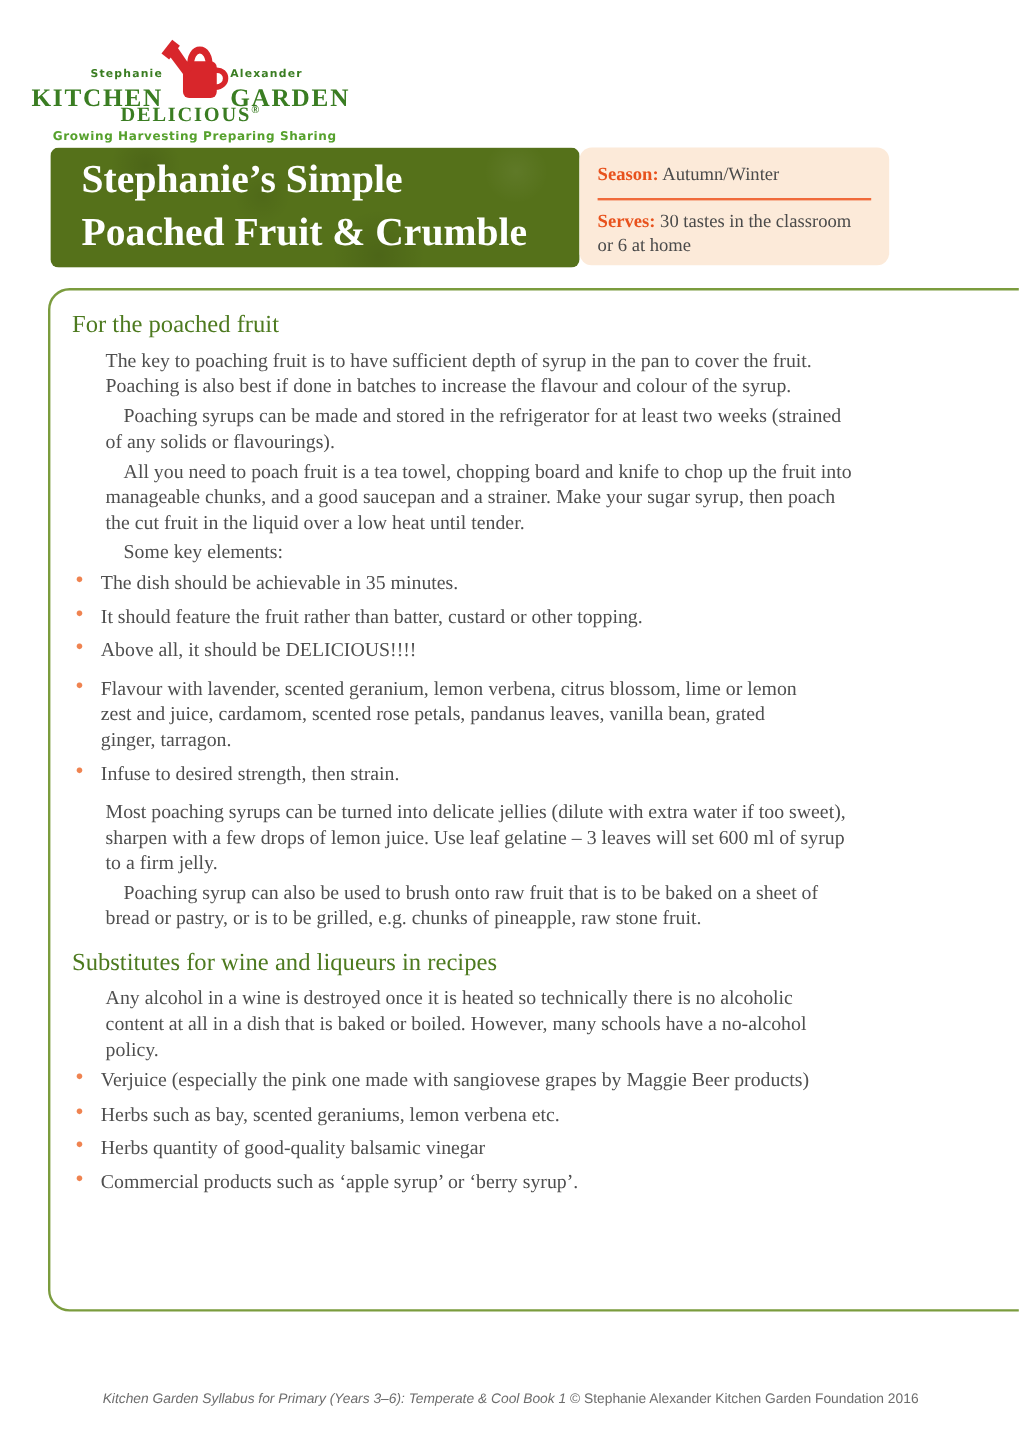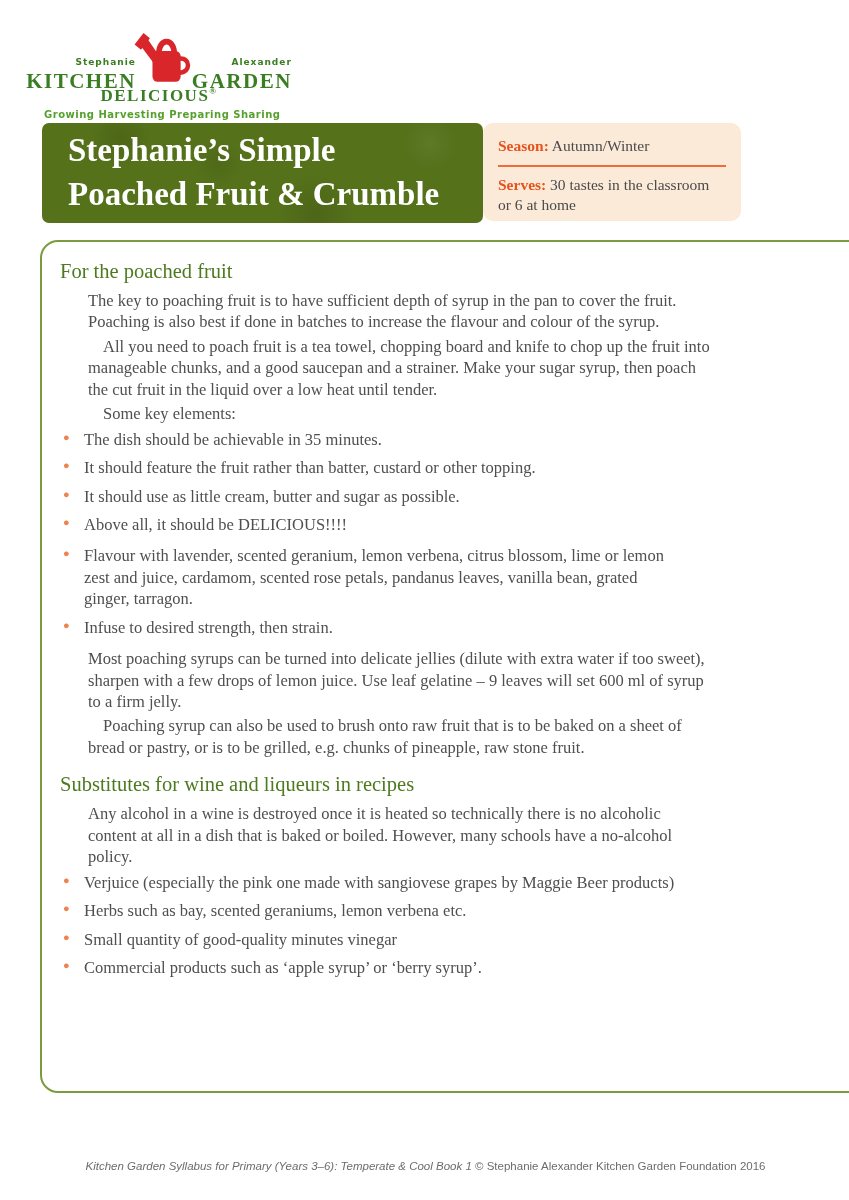--- a/index.html
+++ b/index.html
@@ -10,21 +10,21 @@
     color: #4f4f4f;
     position: relative;
     overflow: hidden;
   }
 
   
   .logo { position: absolute; top: 22px; left: 44px; width: 230px; text-align: center; }
   .logo-row { display: flex; align-items: flex-end; justify-content: center; }
   .logo-col { display: flex; flex-direction: column; }
   .logo-col.left  { align-items: flex-end; }
-  .logo-col.right { align-items: flex-end; }
+  .logo-col.right { align-items: flex-start; }
   .logo-script {
     font-family: "DejaVu Sans", sans-serif;
     font-size: 9px; font-weight: bold; letter-spacing: 1px;
     color: #3a7d22; margin-bottom: 2px;
   }
   .logo-caps {
     font-family: "Liberation Serif", serif;
     font-size: 21px; font-weight: bold; letter-spacing: 1.5px;
     color: #3a7d22;
   }
@@ -162,46 +162,46 @@
       <span class="info-value">30 tastes in the classroom or 6 at home</span>
     </div>
   </aside>
 </div>
 
 <main class="content-box">
 
   <section>
     <h2 class="first">For the poached fruit</h2>
     <p>The key to poaching fruit is to have sufficient depth of syrup in the pan to cover the fruit. Poaching is also best if done in batches to increase the flavour and colour of the syrup.</p>
+    <p class="indent">Poaching syrups can be made and stored in the refrigerator for at least two weeks (strained of any solids or flavourings).</p>
     <p class="indent">All you need to poach fruit is a tea towel, chopping board and knife to chop up the fruit into manageable chunks, and a good saucepan and a strainer. Make your sugar syrup, then poach the cut fruit in the liquid over a low heat until tender.</p>
     <p class="indent">Some key elements:</p>
     <ul>
       <li>The dish should be achievable in 35 minutes.</li>
       <li>It should feature the fruit rather than batter, custard or other topping.</li>
-      <li>It should use as little cream, butter and sugar as possible.</li>
       <li>Above all, it should be DELICIOUS!!!!</li>
     </ul>
   </section>
 
   <section>
     <ul>
       <li>Flavour with lavender, scented geranium, lemon verbena, citrus blossom, lime or lemon zest and juice, cardamom, scented rose petals, pandanus leaves, vanilla bean, grated ginger, tarragon.</li>
       <li>Infuse to desired strength, then strain.</li>
     </ul>
-    <p>Most poaching syrups can be turned into delicate jellies (dilute with extra water if too sweet), sharpen with a few drops of lemon juice. Use leaf gelatine – 9 leaves will set 600 ml of syrup to a firm jelly.</p>
+    <p>Most poaching syrups can be turned into delicate jellies (dilute with extra water if too sweet), sharpen with a few drops of lemon juice. Use leaf gelatine – 3 leaves will set 600 ml of syrup to a firm jelly.</p>
     <p class="indent">Poaching syrup can also be used to brush onto raw fruit that is to be baked on a sheet of bread or pastry, or is to be grilled, e.g. chunks of pineapple, raw stone fruit.</p>
   </section>
 
   <section>
     <h2>Substitutes for wine and liqueurs in recipes</h2>
     <p>Any alcohol in a wine is destroyed once it is heated so technically there is no alcoholic content at all in a dish that is baked or boiled. However, many schools have a no-alcohol policy.</p>
     <ul>
       <li>Verjuice (especially the pink one made with sangiovese grapes by Maggie Beer products)</li>
       <li>Herbs such as bay, scented geraniums, lemon verbena etc.</li>
-      <li>Small quantity of good-quality minutes vinegar</li>
+      <li>Herbs quantity of good-quality balsamic vinegar</li>
       <li>Commercial products such as ‘apple syrup’ or ‘berry syrup’.</li>
     </ul>
   </section>
 
 </main>
 
 <footer class="footer">
   <span class="it">Kitchen Garden Syllabus for Primary (Years 3–6): Temperate &amp; Cool Book 1</span>
   <span>© Stephanie Alexander Kitchen Garden Foundation 2016</span>
 </footer>

